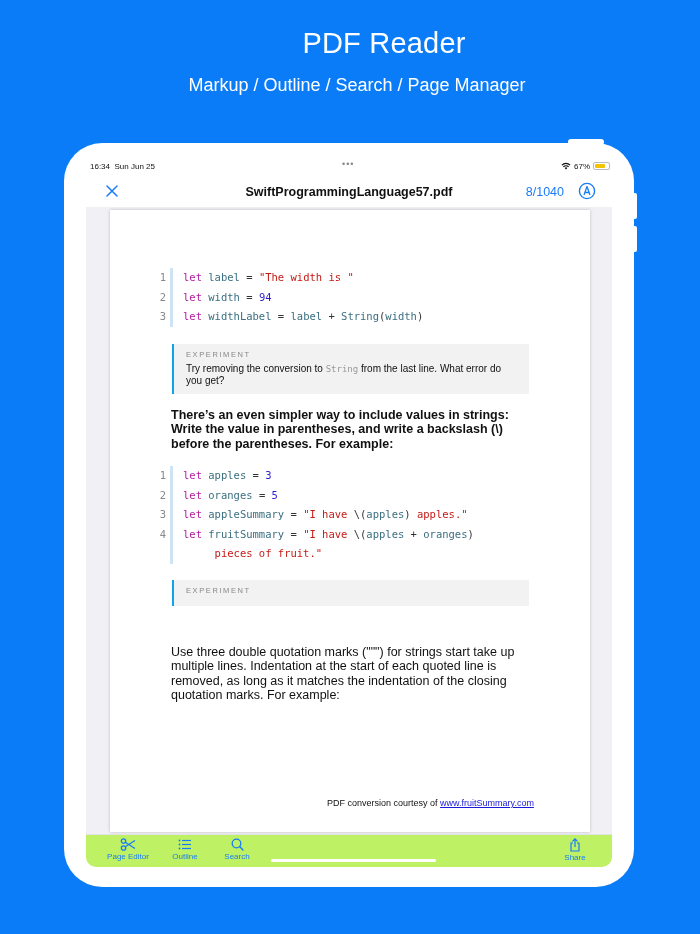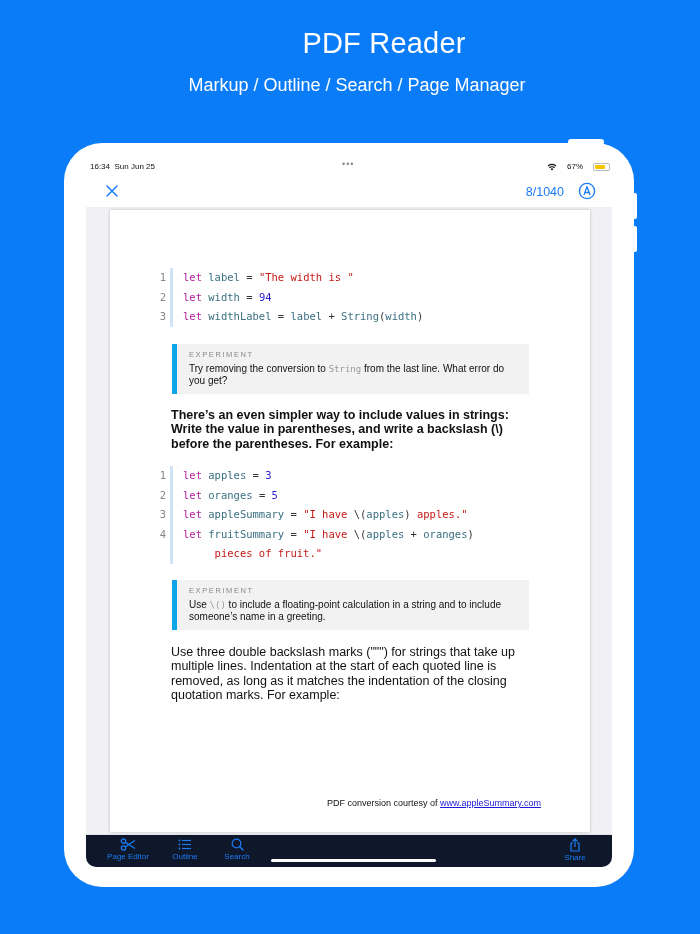--- a/index.html
+++ b/index.html
@@ -34,21 +34,21 @@
     .device-btn-side2 {
       position: absolute; left: 632px; top: 226px; width: 5px; height: 26px;
       background: #fff; border-radius: 2px;
     }
     .status-bar {
       position: absolute; left: 90px; top: 162px; width: 520px; height: 12px;
       font-size: 8px; color: #111;
     }
     .status-time { position: absolute; left: 0; top: 0; }
     .status-dots { position: absolute; left: 252px; top: -3px; color: #888; font-size: 9px; letter-spacing: 1px; }
-    .status-right { position: absolute; right: 0; top: 0; display: flex; align-items: center; gap: 10px; }
+    .status-right { position: absolute; right: 0; top: 0; display: flex; gap: 3px; }
     .battery {
       width: 17px; height: 8px; border: 1px solid #bbb; border-radius: 2px; position: relative;
     }
     .battery-fill { position: absolute; left: 1px; top: 1px; width: 10px; height: 4px; background: #f5c400; border-radius: 1px; }
     .nav-bar {
       position: absolute; left: 86px; top: 178px; width: 526px; height: 28px;
     }
     .close-btn { position: absolute; left: 18px; top: 5px; width: 16px; height: 16px; cursor: pointer; }
     .doc-title {
       position: absolute; left: 0; width: 100%; top: 7px; text-align: center;
@@ -71,35 +71,35 @@
     .code-line { position: relative; height: 19.5px; line-height: 19.5px; white-space: pre; }
     .ln { position: absolute; left: -17px; width: 10px; text-align: right; color: #888; }
     .code-text { padding-left: 10px; }
     .kw { color: #b21ea0; }
     .id { color: #3a6f80; }
     .str { color: #c41a16; }
     .num { color: #2d1ecc; }
     .op { color: #333; }
     .experiment {
       position: absolute; left: 62px; width: 357px; background: #f2f2f2;
-      border-left: 5px solid #0ea5e9; padding: 6px 10px 7px 12px;
+      border-left: 2px solid #0ea5e9; padding: 6px 10px 7px 12px;
     }
     .exp-label { font-size: 7.5px; letter-spacing: 1.6px; color: #888; margin-bottom: 4px; }
     .exp-text { font-size: 10px; color: #111; line-height: 12px; }
     .inline-code { font-family: "DejaVu Sans Mono", monospace; font-size: 9px; color: #999; }
     .para {
       position: absolute; left: 61px; width: 360px; font-size: 12.5px; line-height: 14.3px; color: #111;
     }
     .footer-credit {
       position: absolute; left: 217px; top: 588px; font-size: 9px; color: #111;
     }
     .footer-link { color: #1a1ad8; text-decoration: underline; }
     .toolbar {
       position: absolute; left: 86px; top: 834px; width: 526px; height: 33px;
-      background: #0f172a; border-top: 1px solid #e2e2e6; border-radius: 0 0 10px 10px;
+      background: #bef264; border-top: 1px solid #e2e2e6; border-radius: 0 0 10px 10px;
     }
     .tb-item { position: absolute; top: 3px; text-align: center; color: #1a7cf5; font-size: 8px; cursor: pointer; }
     .tb-item svg { display: block; margin: 0 auto 1px; }
     .home-indicator {
       position: absolute; left: 185px; top: 24px; width: 165px; height: 3px;
       background: #fff; border-radius: 2px;
     }
   </style>
 </head>
 <body>
@@ -127,20 +127,21 @@
     <span class="battery">
         <span class="battery-fill"></span>
       </span>
   </span>
 </div>
 
 <div class="nav-bar">
   <svg class="close-btn" viewBox="0 0 16 16">
     <path d="M3 3 L13 13 M13 3 L3 13" stroke="#1a7cf5" stroke-width="1.5" stroke-linecap="round"></path>
   </svg>
+  <div class="doc-title">SwiftProgrammingLanguage57.pdf</div>
   <div class="page-counter">8/1040</div>
   <svg class="markup-btn" viewBox="0 0 18 18">
     <circle cx="9" cy="9" r="7.6" stroke="#1a7cf5" stroke-width="1.4" fill="none"></circle>
     <path d="M6 13 L9 4.5 L12 13 M7.2 10.5 L10.8 10.5" stroke="#1a7cf5" stroke-width="1.3" fill="none" stroke-linejoin="round"></path>
   </svg>
 </div>
 
 <div class="viewer">
   <div class="page">
 
@@ -160,27 +161,26 @@
     <div class="code-block" id="code2" style="top:256px;">
         <div class="code-line"><span class="ln">1</span><span class="code-text"><span class="kw">let</span><span class="op"> </span><span class="id">apples</span><span class="op"> = </span><span class="num">3</span></span></div>
         <div class="code-line"><span class="ln">2</span><span class="code-text"><span class="kw">let</span><span class="op"> </span><span class="id">oranges</span><span class="op"> = </span><span class="num">5</span></span></div>
         <div class="code-line"><span class="ln">3</span><span class="code-text"><span class="kw">let</span><span class="op"> </span><span class="id">appleSummary</span><span class="op"> = </span><span class="str">"I have </span><span class="op">\(</span><span class="id">apples</span><span class="op">)</span><span class="str"> apples."</span></span></div>
         <div class="code-line"><span class="ln">4</span><span class="code-text"><span class="kw">let</span><span class="op"> </span><span class="id">fruitSummary</span><span class="op"> = </span><span class="str">"I have </span><span class="op">\(</span><span class="id">apples</span><span class="op"> + </span><span class="id">oranges</span><span class="op">)</span></span></div>
         <div class="code-line"><span class="ln"></span><span class="code-text"><span class="op">     </span><span class="str">pieces of fruit."</span></span></div>
       </div>
 
     <div class="experiment" style="top:370px;">
       <div class="exp-label">EXPERIMENT</div>
-      <div class="exp-text"><span>Use </span><span class="inline-code">\()</span><span> to include a floating-point calculation in a string and to include someone’s name in a greeting.</span></div>
     </div>
 
-    <div class="para" style="top:435px;">Use three double backslash marks (""") for strings that take up multiple lines. Indentation at the start of each quoted line is removed, as long as it matches the indentation of the closing quotation marks. For example:</div>
+    <div class="para" style="top:435px;">Use three double quotation marks (""") for strings start take up multiple lines. Indentation at the start of each quoted line is removed, as long as it matches the indentation of the closing quotation marks. For example:</div>
 
     <div class="footer-credit">
-      <span>PDF conversion courtesy of </span><span class="footer-link">www.appleSummary.com</span>
+      <span>PDF conversion courtesy of </span><span class="footer-link">www.fruitSummary.com</span>
     </div>
   </div>
 </div>
 
 <div class="toolbar">
   <div class="tb-item" style="left:20px; width:44px;">
     <svg width="16" height="13" viewBox="0 0 16 13">
       <circle cx="3.5" cy="3" r="2.2" stroke="#1a7cf5" stroke-width="1.3" fill="none"></circle>
       <circle cx="3.5" cy="10" r="2.2" stroke="#1a7cf5" stroke-width="1.3" fill="none"></circle>
       <path d="M5.3 4.2 L15 10.5 M5.3 8.8 L15 2.5" stroke="#1a7cf5" stroke-width="1.3"></path>

